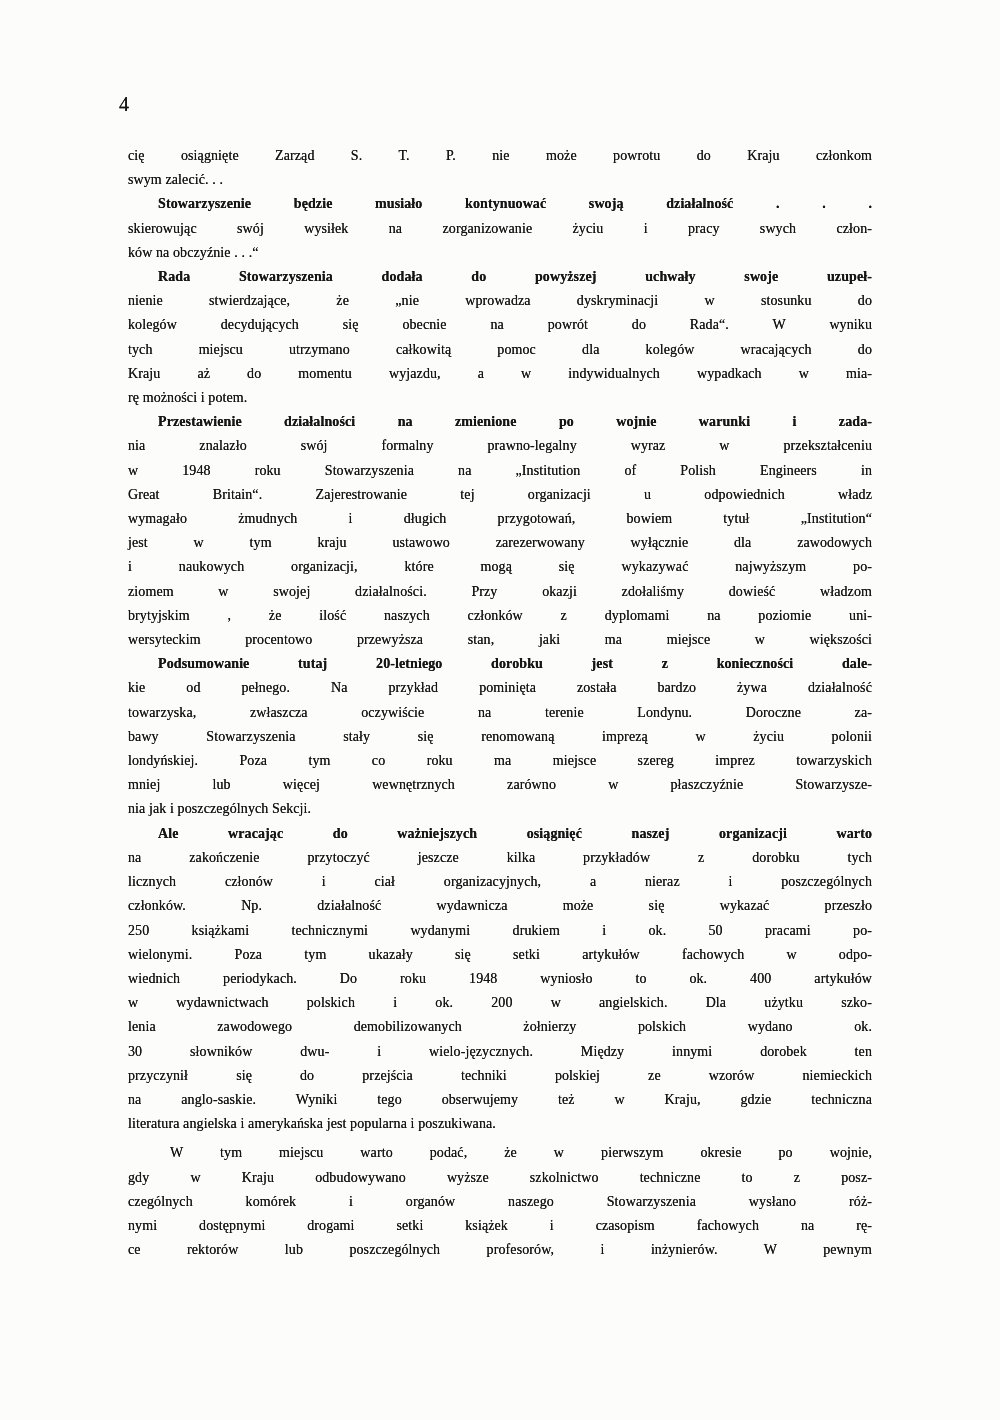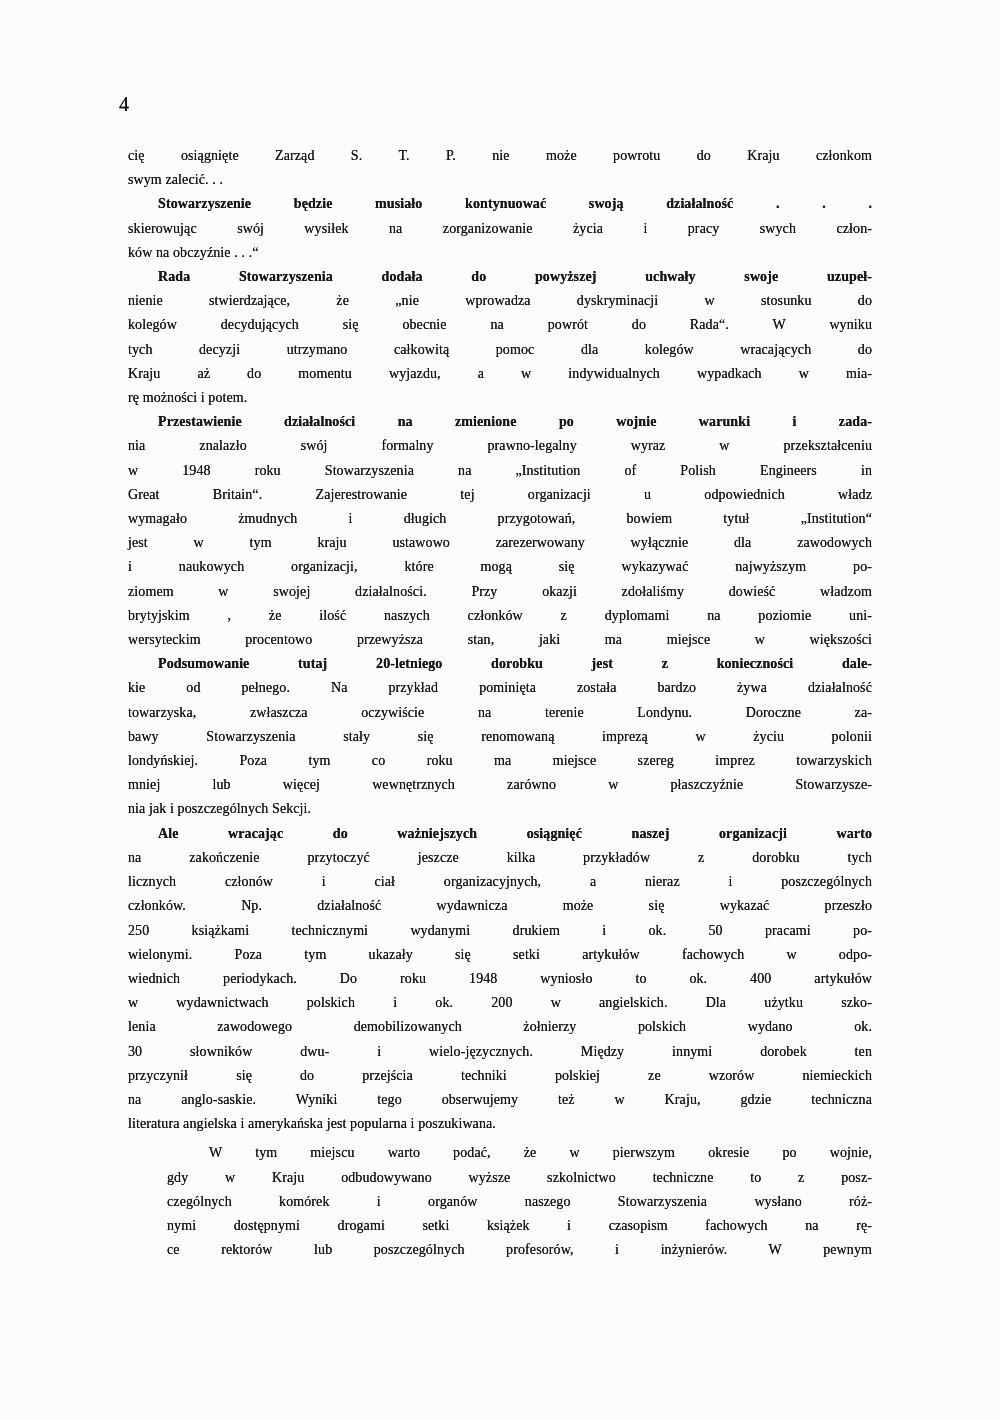--- a/index.html
+++ b/index.html
@@ -28,21 +28,20 @@
     left: 128px;
     top: 144px;
     width: 744px;
   }
   .paragraph {
     margin: 0;
     padding: 0;
   }
   .paragraph.gap-before {
     margin-top: 5px;
-    margin-left: 39px;
   }
   .line {
     font-size: 14px;
     line-height: 24.2px;
     white-space: nowrap;
     text-align: justify;
     text-align-last: justify;
     text-shadow: 0 0 0.5px rgba(0,0,0,0.85);
     letter-spacing: 0.1px;
   }
@@ -63,28 +62,28 @@
 
 <div class="page" style="background: rgb(252, 252, 251); color: rgb(22, 22, 22);">
   <div class="page-number">4</div>
   <div class="content" id="content">
       <div class="paragraph">
         <div class="line">cię osiągnięte Zarząd S. T. P. nie może powrotu do Kraju członkom</div>
         <div class="line last-left">swym zalecić. . .</div>
       </div>
       <div class="paragraph">
         <div class="line indent">Stowarzyszenie będzie musiało kontynuować swoją działalność . . .</div>
-        <div class="line">skierowując swój wysiłek na zorganizowanie życia i pracy swych człon-</div>
+        <div class="line">skierowując swój wysiłek na zorganizowanie życiu i pracy swych człon-</div>
         <div class="line last-left">ków na obczyźnie . . .“</div>
       </div>
       <div class="paragraph">
         <div class="line indent">Rada Stowarzyszenia dodała do powyższej uchwały swoje uzupeł-</div>
         <div class="line">nienie stwierdzające, że „nie wprowadza dyskryminacji w stosunku do</div>
         <div class="line">kolegów decydujących się obecnie na powrót do Rada“. W wyniku</div>
-        <div class="line">tych decyzji utrzymano całkowitą pomoc dla kolegów wracających do</div>
+        <div class="line">tych miejscu utrzymano całkowitą pomoc dla kolegów wracających do</div>
         <div class="line">Kraju aż do momentu wyjazdu, a w indywidualnych wypadkach w mia-</div>
         <div class="line last-left">rę możności i potem.</div>
       </div>
       <div class="paragraph">
         <div class="line indent">Przestawienie działalności na zmienione po wojnie warunki i zada-</div>
         <div class="line">nia znalazło swój formalny prawno-legalny wyraz w przekształceniu</div>
         <div class="line">w 1948 roku Stowarzyszenia na „Institution of Polish Engineers in</div>
         <div class="line">Great Britain“. Zajerestrowanie tej organizacji u odpowiednich władz</div>
         <div class="line">wymagało żmudnych i długich przygotowań, bowiem tytuł „Institution“</div>
         <div class="line">jest w tym kraju ustawowo zarezerwowany wyłącznie dla zawodowych</div>

